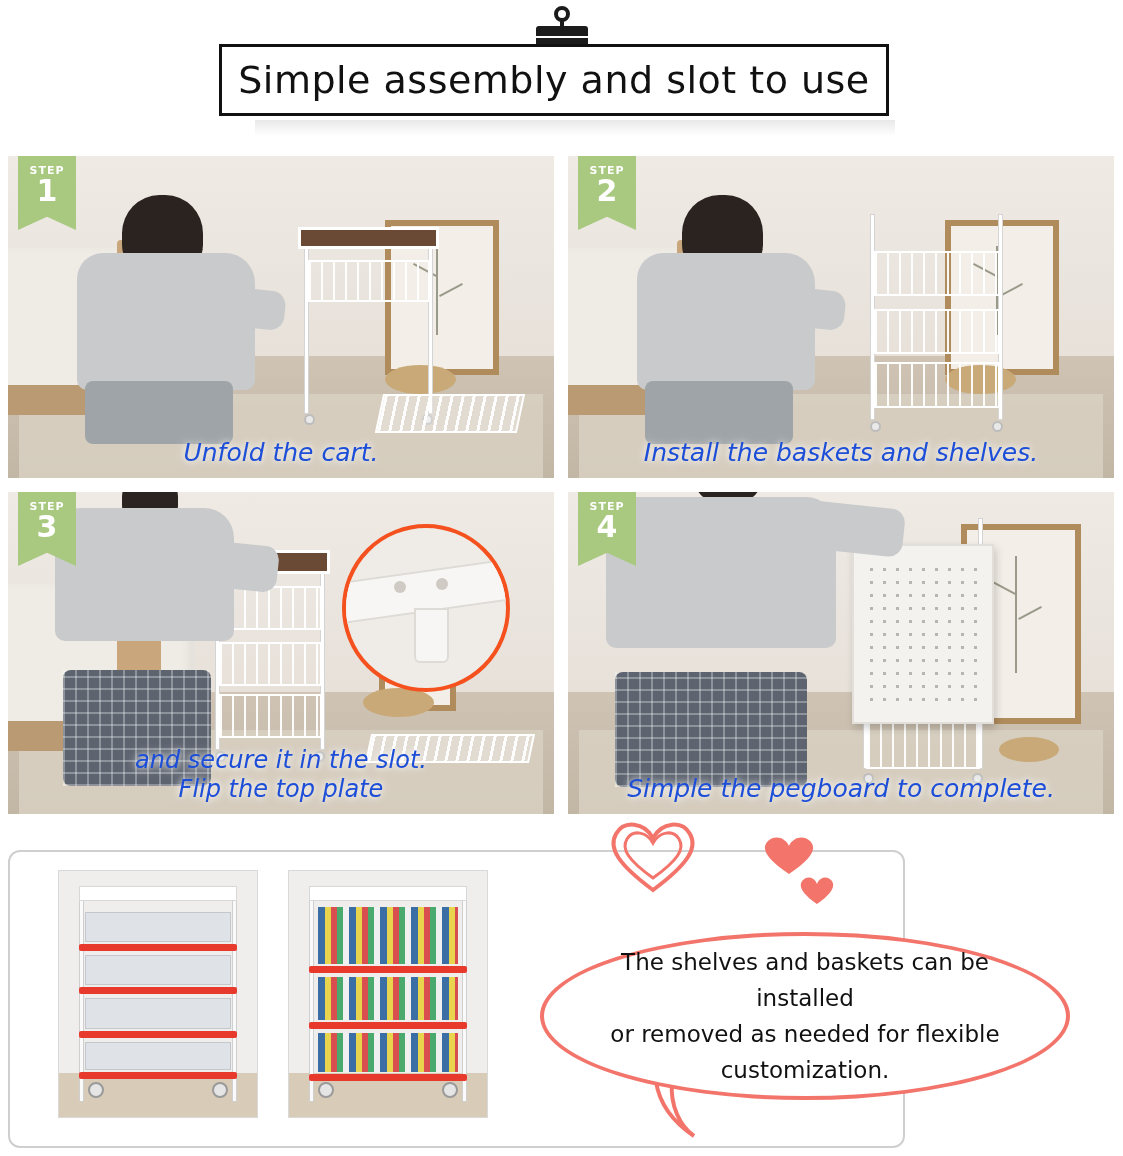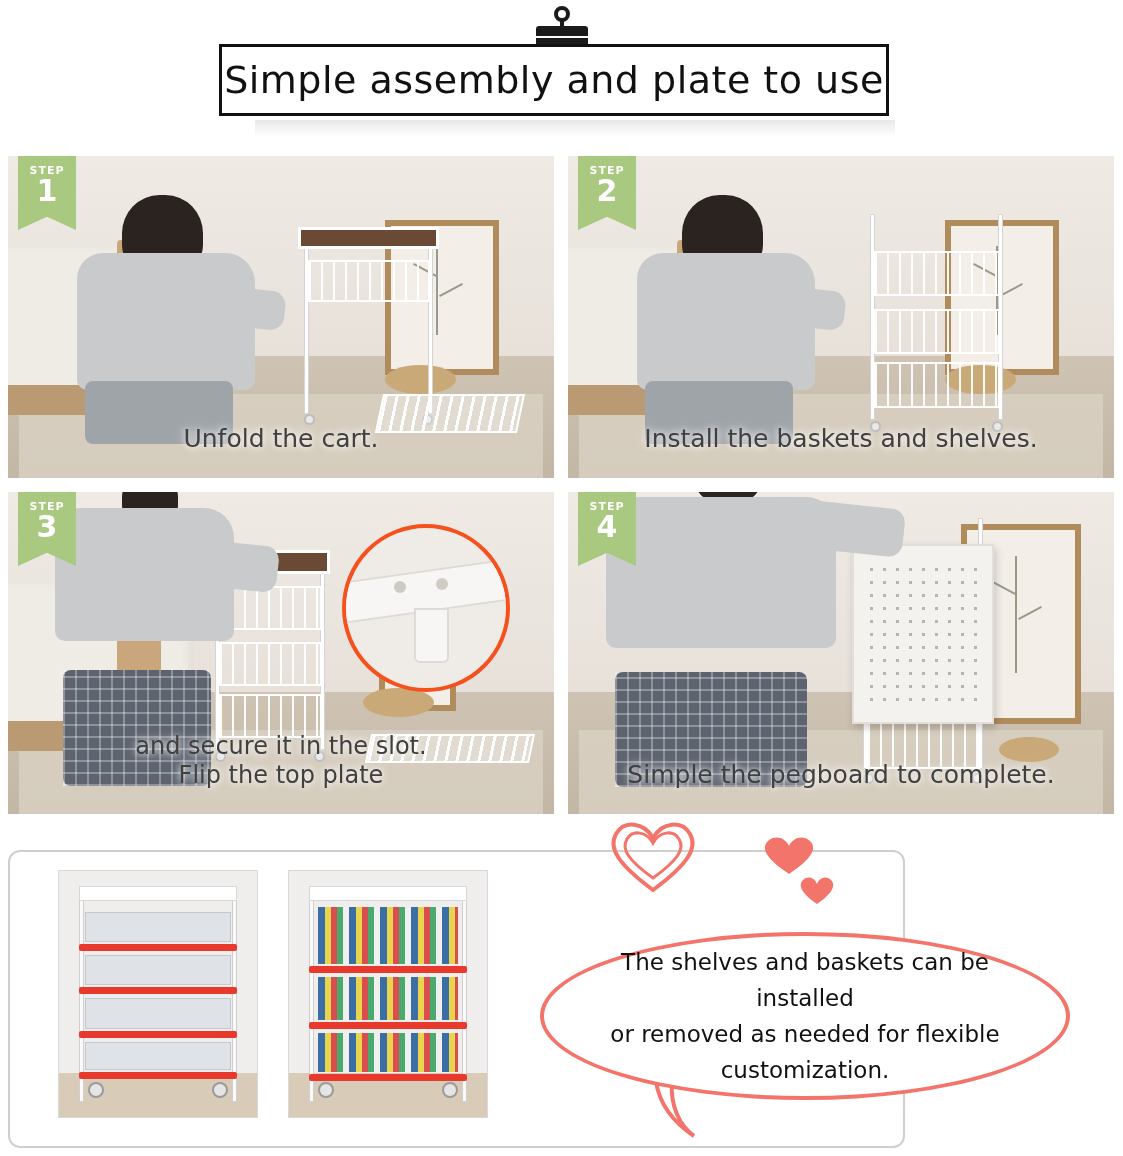--- a/index.html
+++ b/index.html
@@ -243,26 +243,27 @@
   }
   .step-flag .lbl {
     font-size: 11px; letter-spacing: 1px; font-weight: bold;
   }
   .step-flag .num {
     font-size: 30px; line-height: 28px; font-weight: bold;
   }
   .caption {
     position: absolute; left: 0; bottom: 0; width: 100%;
     text-align: center;
-    color: #404040;
+    color: #1d4ed8;
     font-size: 25px;
     line-height: 30px;
-    padding-bottom: 24px;
+    padding-bottom: 10px;
     text-shadow: 0 0 6px rgba(255,255,255,.85), 0 0 12px rgba(255,255,255,.8);
     font-family: "DejaVu Sans", sans-serif;
+    font-style: italic;
   }
   .caption.two-line { font-size: 24px; line-height: 29px; }
 
   
   .bottom {
     position: absolute;
     left: 8px; top: 850px;
     width: 897px; height: 298px;
     border: 2px solid #cfcfcf;
     border-radius: 12px;
@@ -353,21 +354,21 @@
 
   <div class="header">
     <div class="clip">
       <div class="clip-ring"></div>
       <div class="clip-stem"></div>
       <div class="clip-body"></div>
       <div class="clip-line"></div>
     </div>
     <div class="title-shadow"></div>
     <div class="title-box">
-      <span class="title-text">Simple assembly and plate to use</span>
+      <span class="title-text">Simple assembly and slot to use</span>
     </div>
   </div>
 
   <div class="steps">
 
     <div class="step-row">
 
       <div class="step-card">
         <div class="scene">
           <div class="wall"></div>

